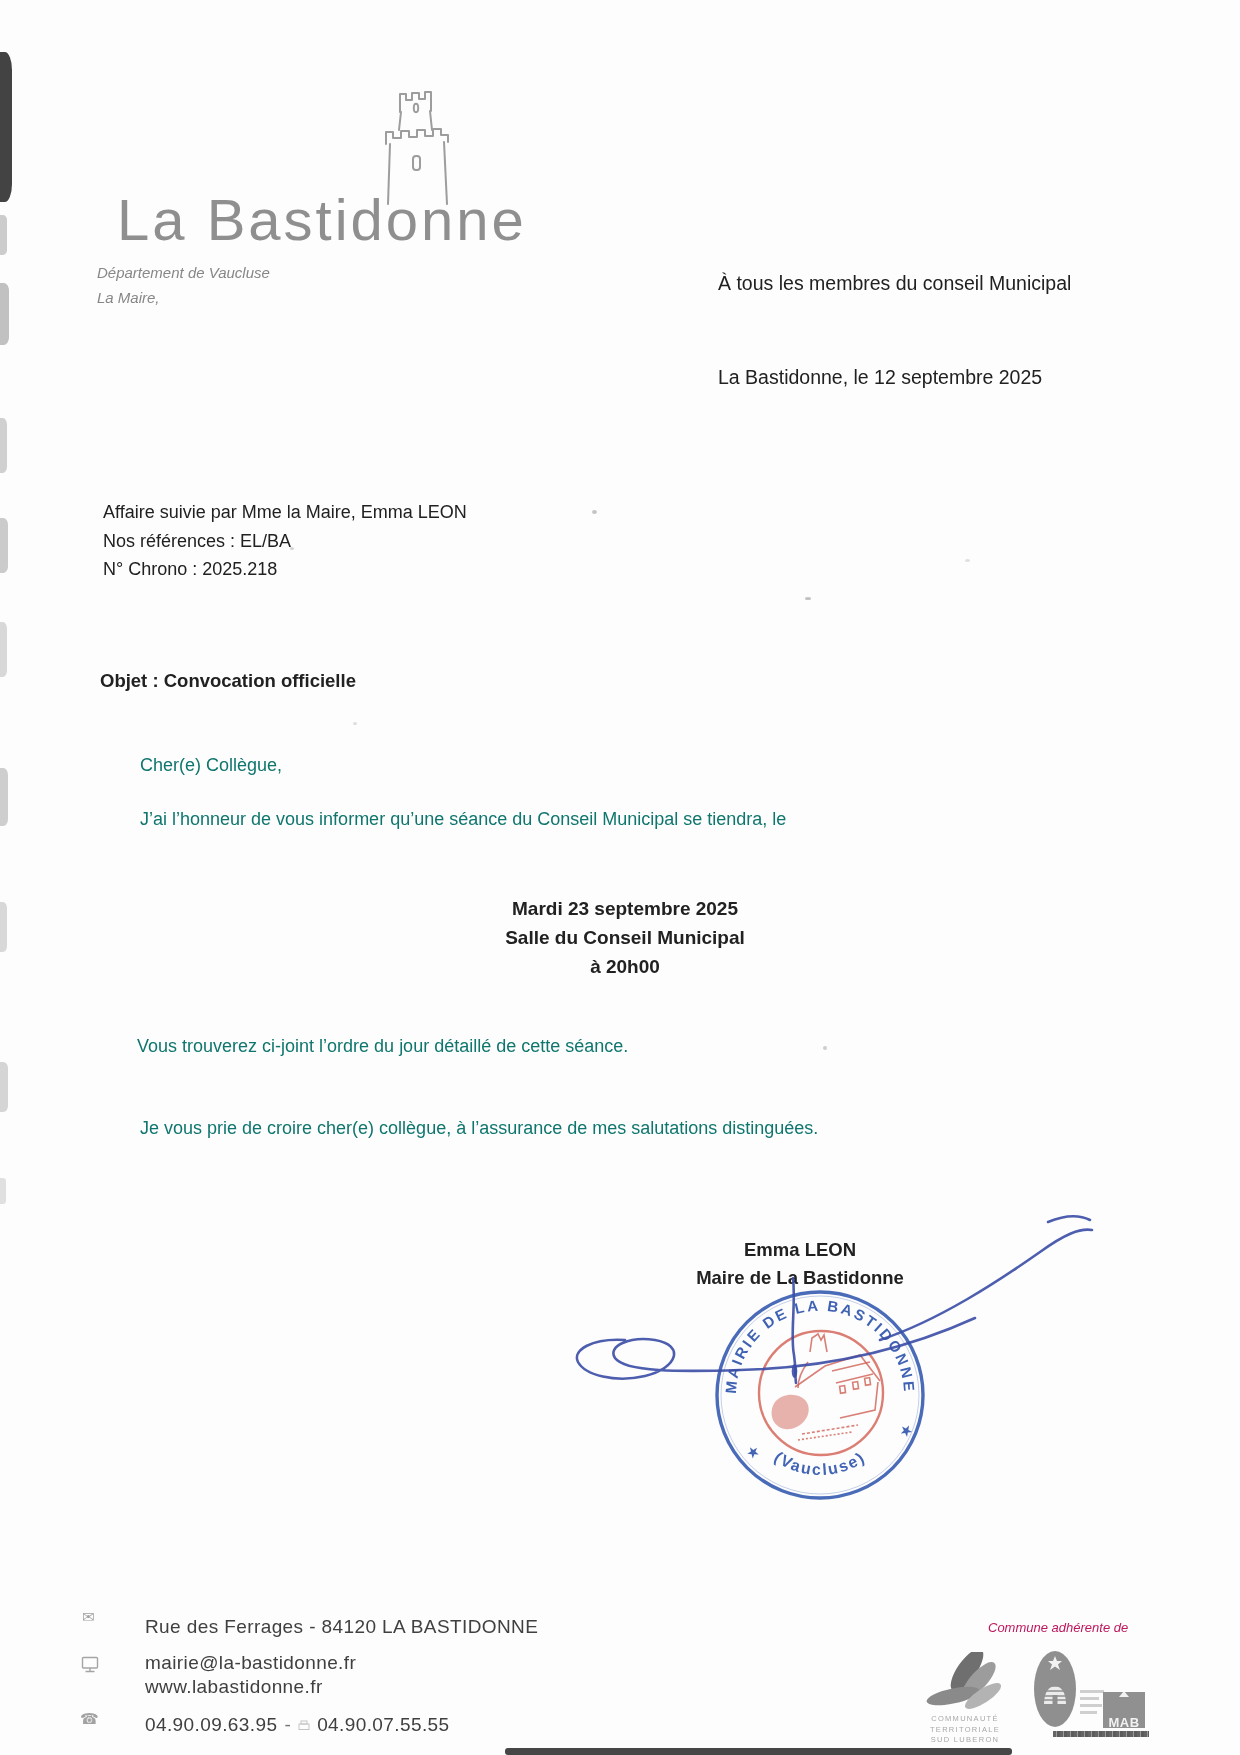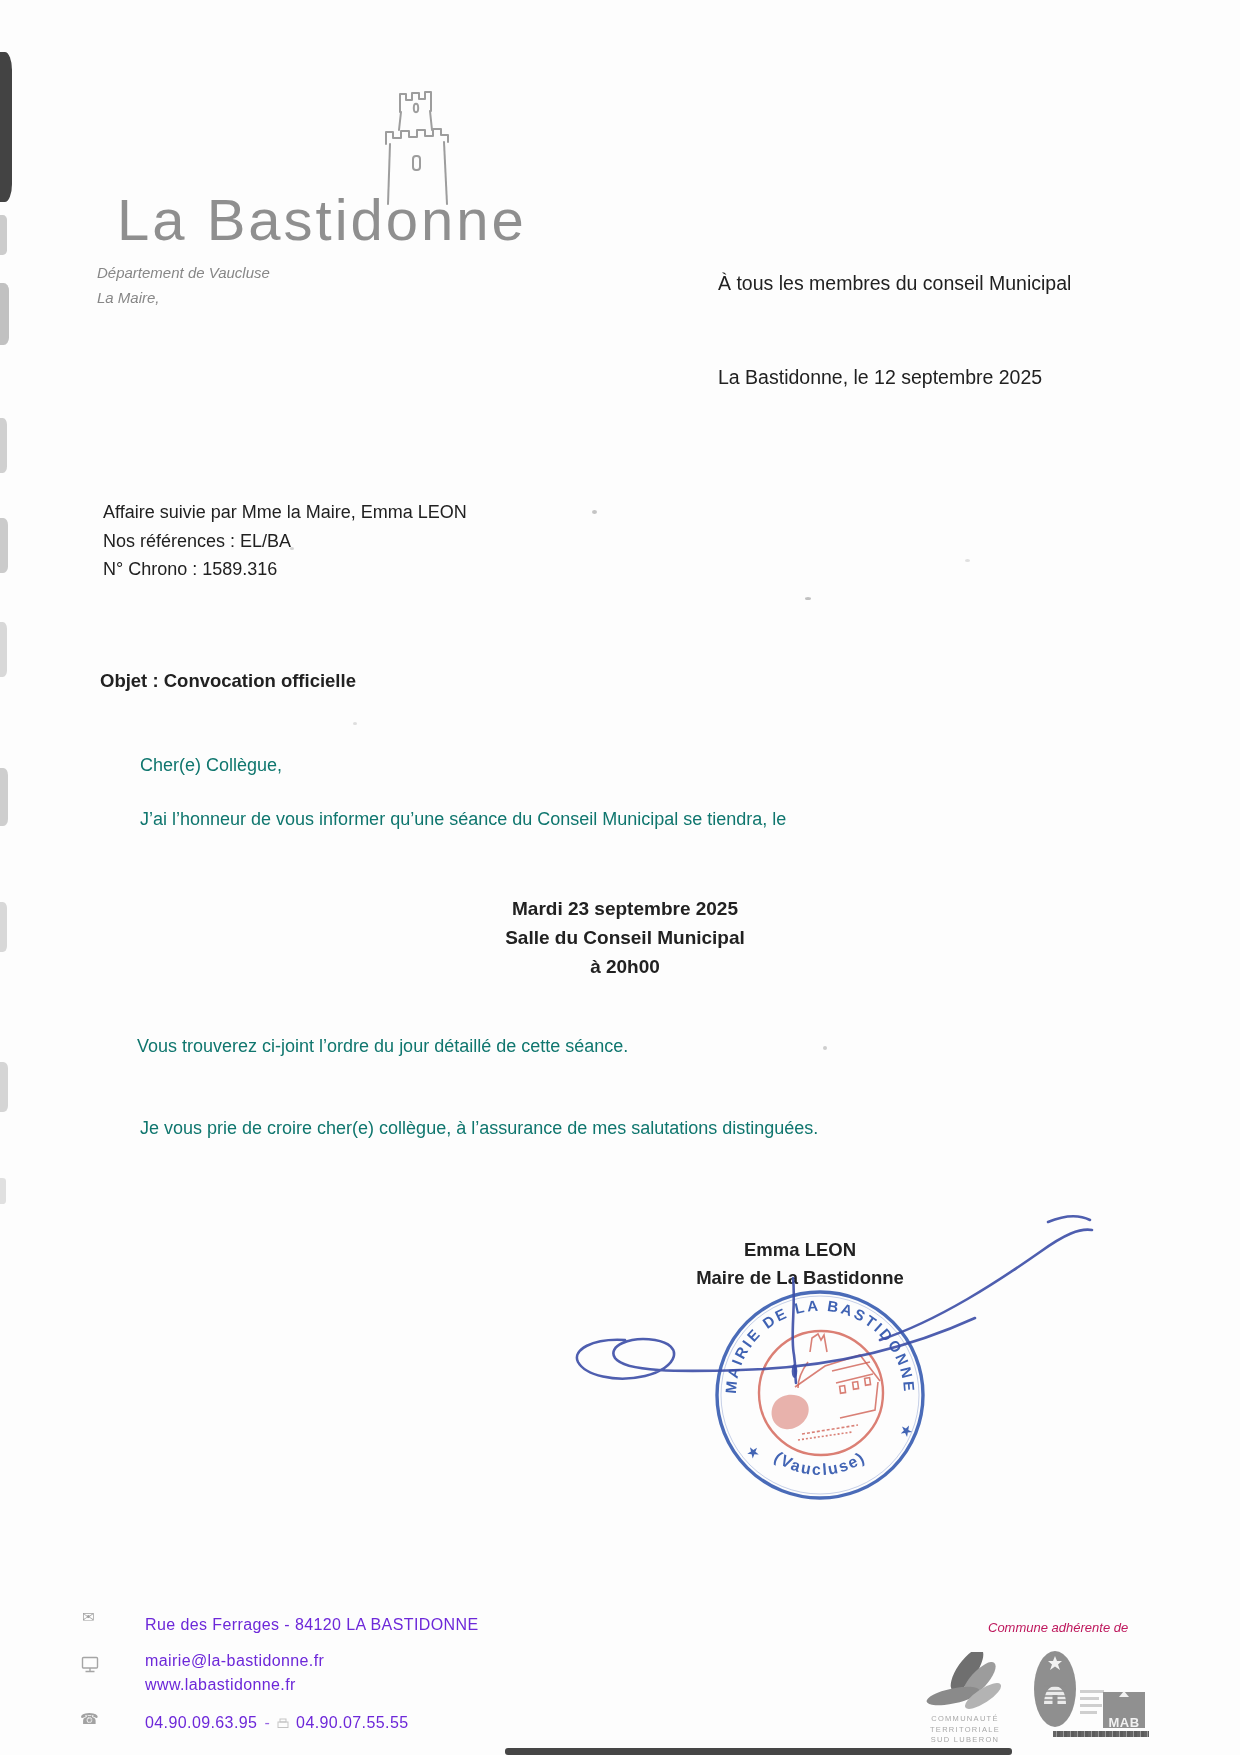--- a/index.html
+++ b/index.html
@@ -11,21 +11,21 @@
   }
   .abs{position:absolute;}
   .txt{white-space:nowrap;}
   .body-txt{font-size:18px; color:#0f766e;}
   .gray-it{font-style:italic; color:#878787; font-size:15px;}
   .logo-word{
     font-size:58px; letter-spacing:3px; color:#8f8f8f; font-weight:400;
   }
   .bold{font-weight:bold;}
   .center{text-align:center;}
-  .footer-txt{font-size:16px; color:#6d28d9; letter-spacing:.4px;}
+  .footer-txt{font-size:19px; color:#404040; letter-spacing:.4px;}
   .footer-icon{color:#a2a2a2; font-size:15px;}
   .artifact{position:absolute; left:0; border-radius:0 60% 60% 0/0 12% 12% 0;}
   .speck{position:absolute; border-radius:50%;}
   .stamp-arc-top{font-weight:700; font-size:15px; fill:#2f55ad; letter-spacing:2.5px; opacity:.92;}
   .stamp-arc-bot{font-weight:600; font-size:16px; fill:#2f55ad; letter-spacing:2px; opacity:.9;}
   .stamp-star{font-size:15px; fill:#2f55ad; opacity:.9;}
   .ink{stroke:#3b4da6; stroke-width:2.6; fill:none; stroke-linecap:round; opacity:.9;}
   .redline{stroke:#cf6054; fill:none; stroke-width:1.6; opacity:.8;}
   .partner-caption{font-size:7.5px; letter-spacing:1.3px; color:#a8a8a8; line-height:10.5px; text-align:center;}
   .dash{position:absolute; background:#c3c3c3; height:3px; opacity:.8;}
@@ -75,21 +75,21 @@
 
   <div class="abs txt gray-it" style="left:97px;top:264px;">Département de Vaucluse</div>
   <div class="abs txt gray-it" style="left:97px;top:289px;">La Maire,</div>
 
   <div class="abs txt" style="left:718px;top:272px;font-size:19.5px;">À tous les membres du conseil Municipal</div>
   <div class="abs txt" style="left:718px;top:366px;font-size:19.5px;">La Bastidonne, le 12 septembre 2025</div>
 
   <div class="abs" style="left:103px;top:498px;line-height:28.5px;font-size:18px;">
     <div class="txt">Affaire suivie par Mme la Maire, Emma LEON</div>
     <div class="txt">Nos références : EL/BA</div>
-    <div class="txt">N° Chrono : 1589.316</div>
+    <div class="txt">N° Chrono : 2025.218</div>
   </div>
 
   <div class="abs txt bold" style="left:100px;top:670px;font-size:18.5px;">Objet : Convocation officielle</div>
 
   <div class="abs txt body-txt" style="left:140px;top:755px;">Cher(e) Collègue,</div>
   <div class="abs txt body-txt" style="left:140px;top:809px;">J’ai l’honneur de vous informer qu’une séance du Conseil Municipal se tiendra, le</div>
 
   <div class="abs center bold" style="left:425px;top:894px;width:400px;font-size:19px;line-height:29px;">
     <div>Mardi 23 septembre 2025</div>
     <div>Salle du Conseil Municipal</div>

